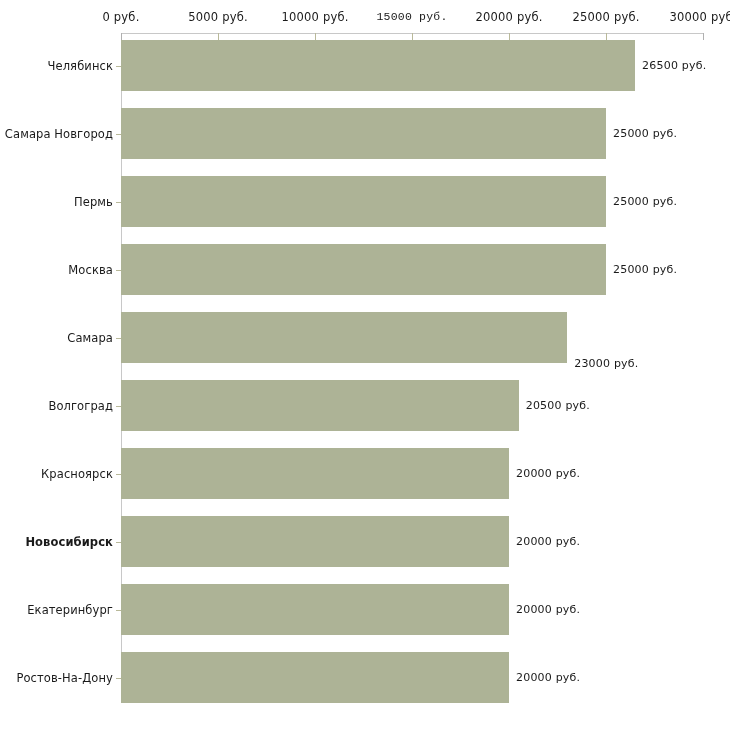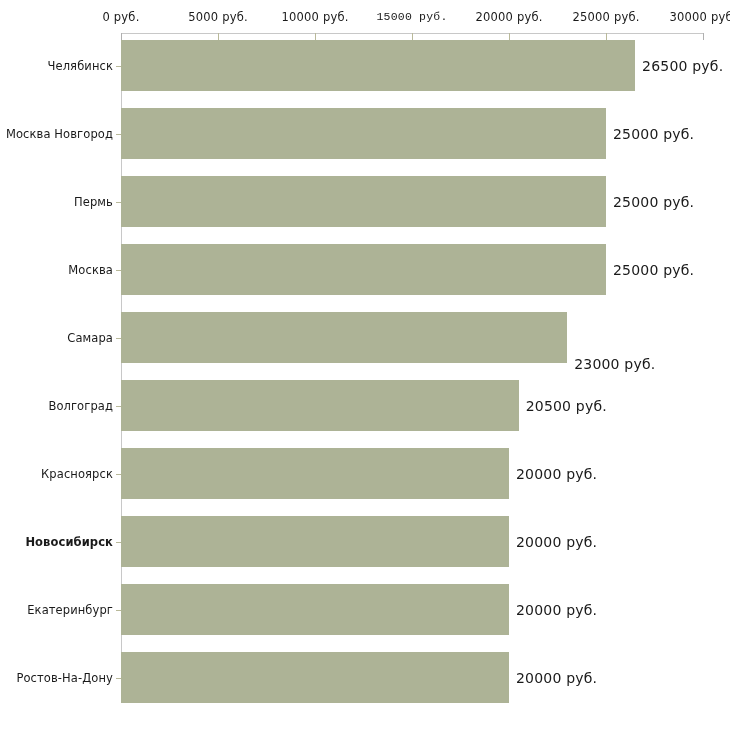--- a/index.html
+++ b/index.html
@@ -92,21 +92,21 @@
     left: 0;
     top: 0;
     height: 51px;
     background: #adb396;
   }
   .bar-value {
     position: absolute;
     top: 50%;
     transform: translateY(-50%);
     white-space: nowrap;
-    font-size: 14px;
+    font-size: 11px;
     letter-spacing: 0.2px;
     color: #1a1a1a;
     line-height: 14px;
   }
 </style>
 </head>
 <body>
 
 <div id="chart-root">
 
@@ -127,21 +127,21 @@
       <div class="x-tick-label" style="left: 509px; top: 10px;">20000 руб.</div>
       <div class="x-tick" style="left: 606px; top: 33px;"></div>
       <div class="x-tick-label" style="left: 606px; top: 10px;">25000 руб.</div>
       <div class="x-tick edge" style="left: 703px; top: 33px;"></div>
       <div class="x-tick-label" style="left: 703px; top: 10px;">30000 руб.</div>
     </div>
   <div id="cats-layer">
       <div class="y-tick" style="left: 116px; top: 65.5px; position: absolute;"></div>
       <div class="cat-label" style="right: 617px; top: 65.5px;">Челябинск</div>
       <div class="y-tick" style="left: 116px; top: 133.5px; position: absolute;"></div>
-      <div class="cat-label" style="right: 617px; top: 133.5px;">Москва Новгород</div>
+      <div class="cat-label" style="right: 617px; top: 133.5px;">Самара Новгород</div>
       <div class="y-tick" style="left: 116px; top: 201.5px; position: absolute;"></div>
       <div class="cat-label" style="right: 617px; top: 201.5px;">Пермь</div>
       <div class="y-tick" style="left: 116px; top: 269.5px; position: absolute;"></div>
       <div class="cat-label" style="right: 617px; top: 269.5px;">Москва</div>
       <div class="y-tick" style="left: 116px; top: 337.5px; position: absolute;"></div>
       <div class="cat-label" style="right: 617px; top: 337.5px;">Самара</div>
       <div class="y-tick" style="left: 116px; top: 405.5px; position: absolute;"></div>
       <div class="cat-label" style="right: 617px; top: 405.5px;">Волгоград</div>
       <div class="y-tick" style="left: 116px; top: 473.5px; position: absolute;"></div>
       <div class="cat-label" style="right: 617px; top: 473.5px; text-align: right;">Красноярск</div>

